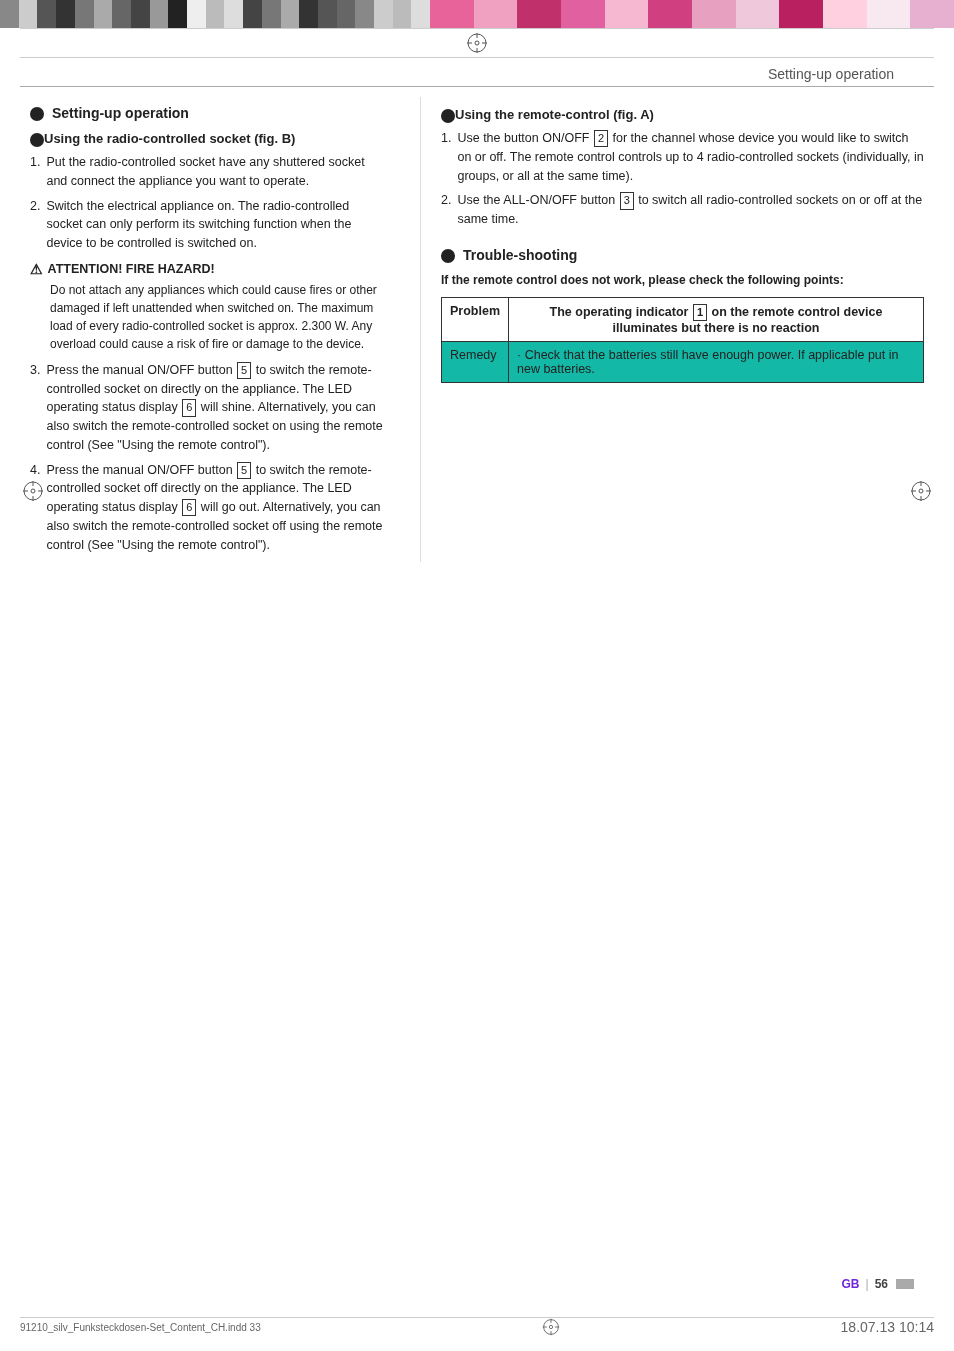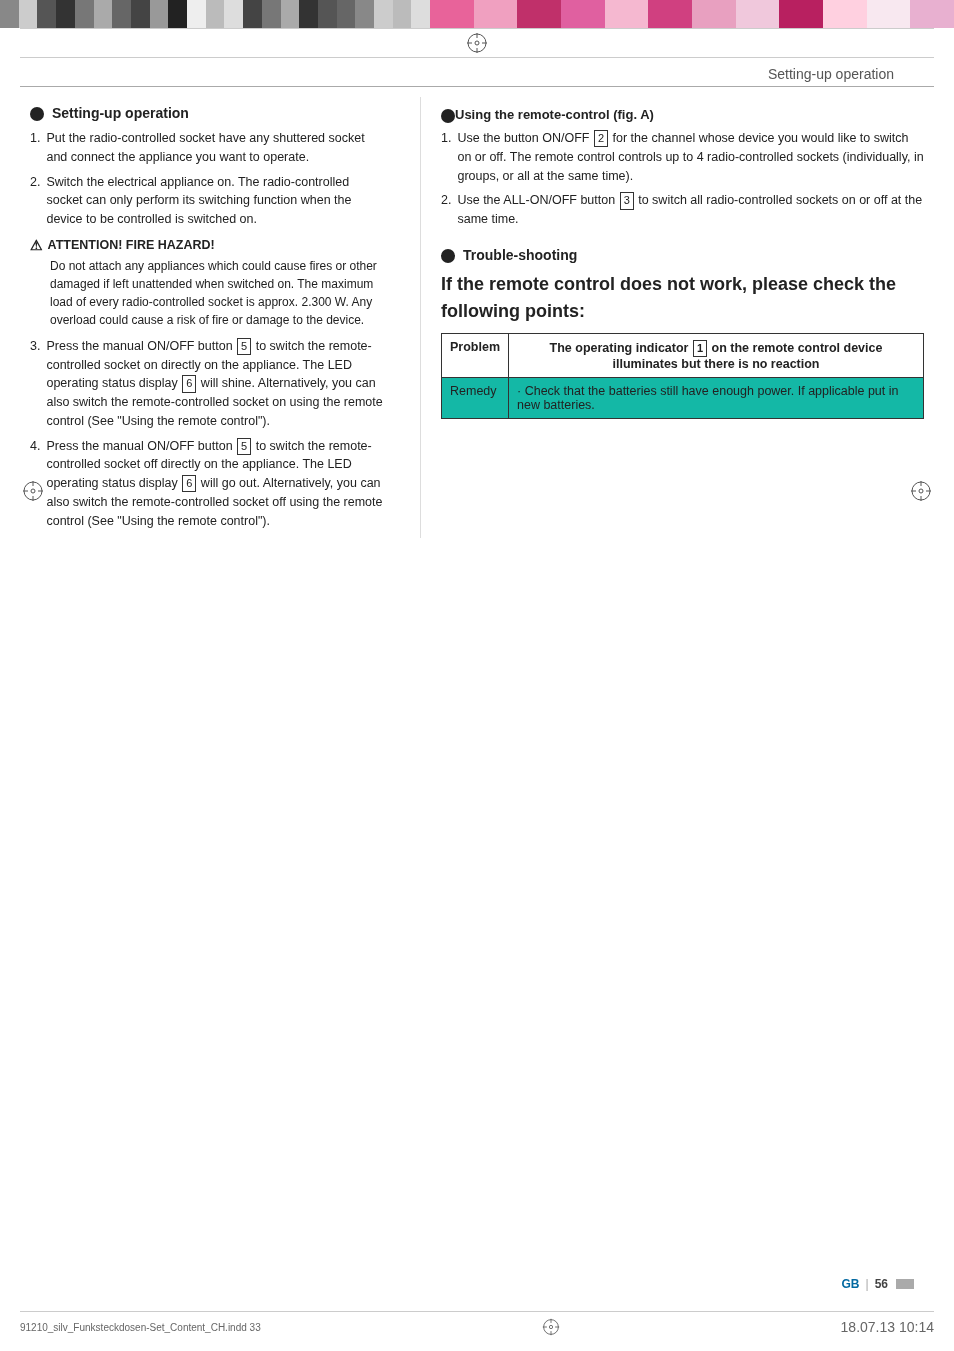--- a/index.html
+++ b/index.html
@@ -154,36 +154,36 @@
       font-weight: bold;
       background: #fff;
     }
     .trouble-table td {
       background: #14b8a6;
     }
 
     
     .trouble-intro {
       font-weight: bold;
-      font-size: 18px;
+      font-size: 12px;
       line-height: 1.5;
       margin-bottom: 6px;
     }
 
     
     .col-divider {
       width: 1px;
       background: #ddd;
       flex-shrink: 0;
     }
 
     .gb-badge {
       font-size: 12px;
       font-weight: bold;
-      color: #0369a1;
+      color: #6d28d9;
     }
 
     .page-num {
       font-size: 12px;
       font-weight: bold;
       color: #444;
     }
   </style>
 </head>
 <body>
@@ -248,20 +248,24 @@
 
 <div class="main-content">
 
   <div class="left-col">
 
     <div class="section-title">
       <span class="bullet-circle"></span>
       <span>Setting-up operation</span>
     </div>
 
+    <div class="subsection-title">
+      <span class="bullet-circle"></span>
+      <span>Using the radio-controlled socket (fig. B)</span>
+    </div>
 
     <ul class="num-list">
       <li>
         <span class="num-label">1.</span>
         <span>Put the radio-controlled socket have any shuttered socket and connect the appliance you want to operate.</span>
       </li>
       <li>
         <span class="num-label">2.</span>
         <span>Switch the electrical appliance on. The radio-controlled socket can only perform its switching function when the device to be controlled is switched on.</span>
       </li>
@@ -363,21 +367,21 @@
   </svg>
 </div>
 
 <div style="position:absolute; bottom:60px; right:40px; display:flex; align-items:center; gap:6px;">
   <span class="gb-badge">GB</span>
   <span style="font-size:12px; color:#aaa;">|</span>
   <span class="page-num">56</span>
   <span style="display:inline-block; width:18px; height:10px; background:#aaa; margin-left:2px;"></span>
 </div>
 
-<div style="position:absolute; bottom:15px; left:20px; right:20px; display:flex; justify-content:space-between; align-items:center; border-top:1px solid #ccc; padding-top:6px;">
+<div style="position:absolute; bottom:15px; left:20px; right:20px; display:flex; justify-content:space-between; align-items:center; border-top:1px solid #ccc; padding-top:0;">
   <span style="font-size:10px; color:#666;">91210_silv_Funksteckdosen-Set_Content_CH.indd  33</span>
   <svg width="18" height="18" viewBox="0 0 22 22">
     <circle cx="11" cy="11" r="9" fill="none" stroke="#555" stroke-width="1"></circle>
     <line x1="11" y1="1" x2="11" y2="6" stroke="#555" stroke-width="1"></line>
     <line x1="11" y1="16" x2="11" y2="21" stroke="#555" stroke-width="1"></line>
     <line x1="1" y1="11" x2="6" y2="11" stroke="#555" stroke-width="1"></line>
     <line x1="16" y1="11" x2="21" y2="11" stroke="#555" stroke-width="1"></line>
     <circle cx="11" cy="11" r="2" fill="none" stroke="#555" stroke-width="1"></circle>
   </svg>
   <span style="font-size:14px; color:#666;">18.07.13   10:14</span>

